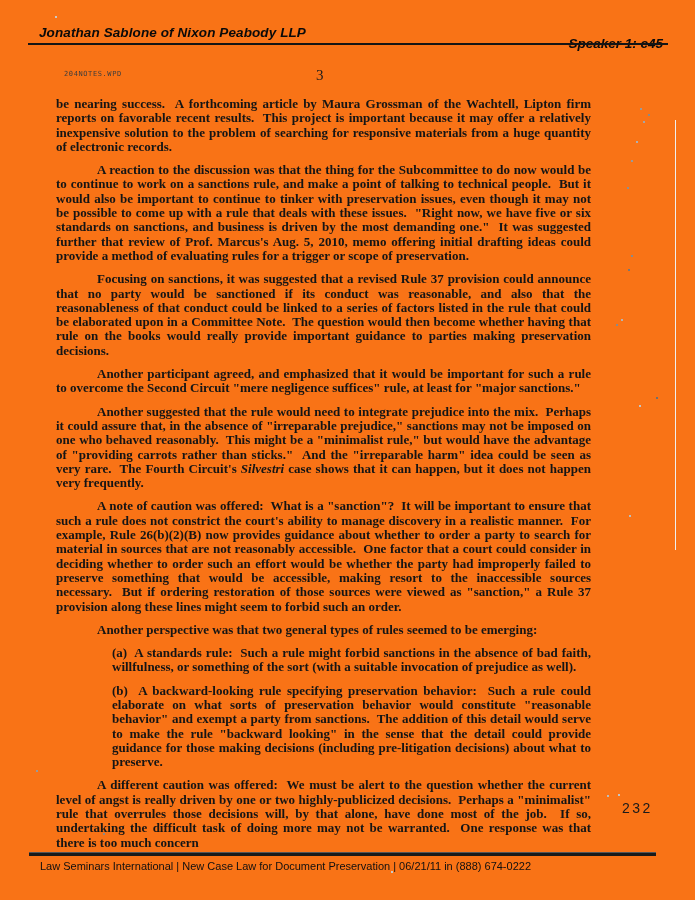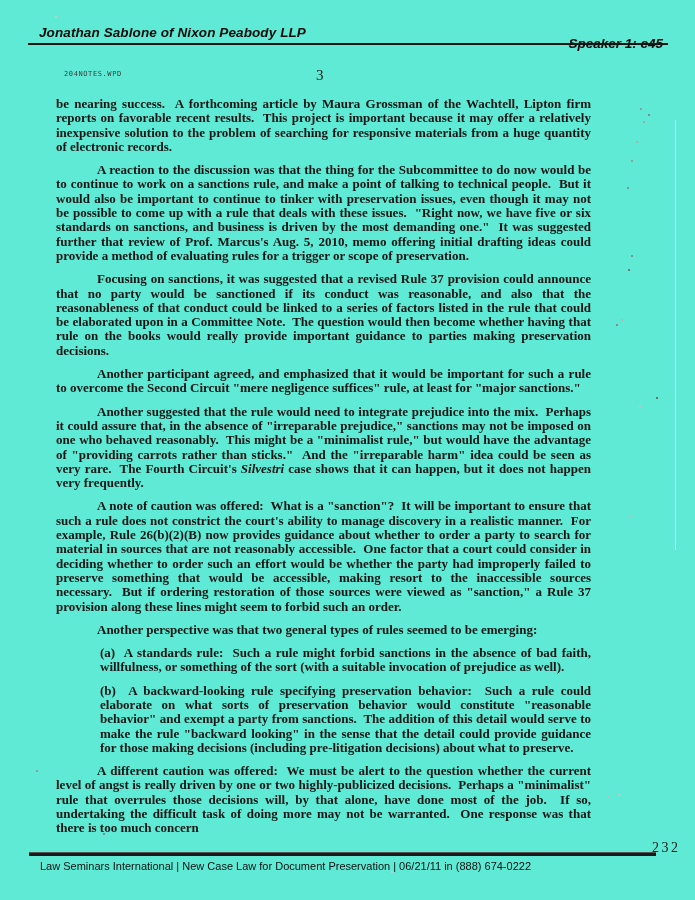--- a/index.html
+++ b/index.html
@@ -11,21 +11,21 @@
     width: 695px;
     height: 900px;
     position: relative;
     overflow: hidden;
     font-family: "Liberation Serif", serif;
     color: #161616;
   }
   .page {
     position: absolute;
     inset: 0;
-    background: #5eead4;
+    background: #f97316;
   }
 
   
   .header-left {
     position: absolute;
     left: 39px;
     top: 25px;
     font-family: "Liberation Sans", sans-serif;
     font-size: 13.5px;
     font-weight: bold;
@@ -86,35 +86,34 @@
     font-size: 13px;
     line-height: 14.3px;
     text-align: justify;
     white-space: pre-wrap;
     text-indent: 41px;
     color: #151515;
     font-weight: bold;
   }
   .para.no-indent { text-indent: 0; }
   .para.list-item {
-    margin-left: 44px;
+    margin-left: 56px;
     text-indent: 0;
   }
   .para i { font-style: italic; }
 
   
   .page-num-bottom {
     position: absolute;
     left: 622px;
-    top: 840px;
-    font-family: Liberation Serif, serif;
+    top: 800px;
+    font-family: Liberation Sans, sans-serif;
     font-size: 14px;
     letter-spacing: 2.5px;
     color: #1a1a1a;
-    margin-left: 30px;
   }
 
   
   .footer-rule {
     position: absolute;
     left: 29px;
     top: 852px;
     width: 627px;
     height: 3px;
     background: #1a1a1a;

